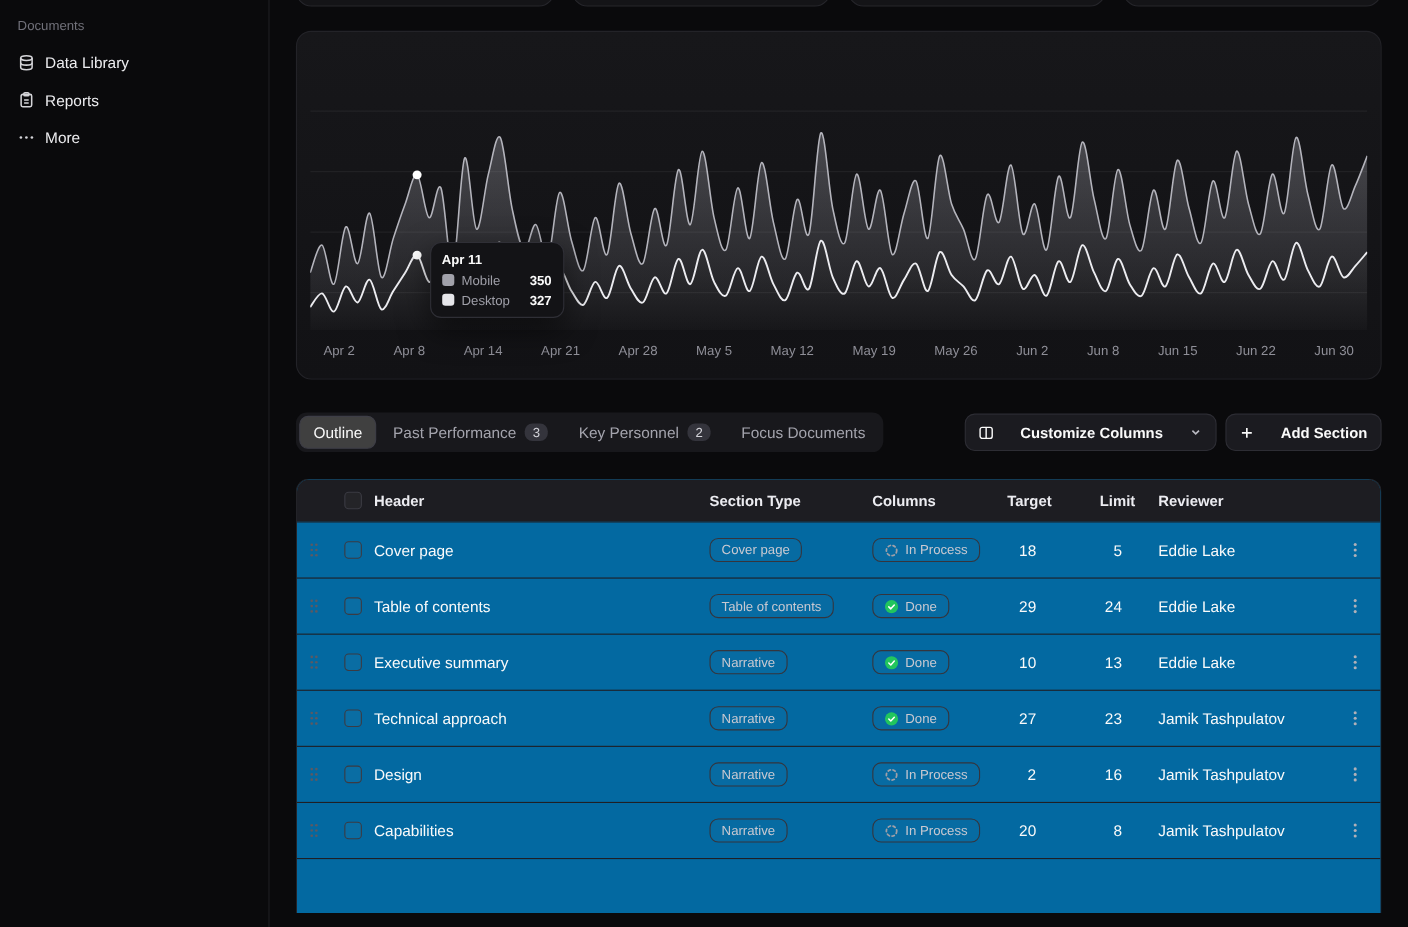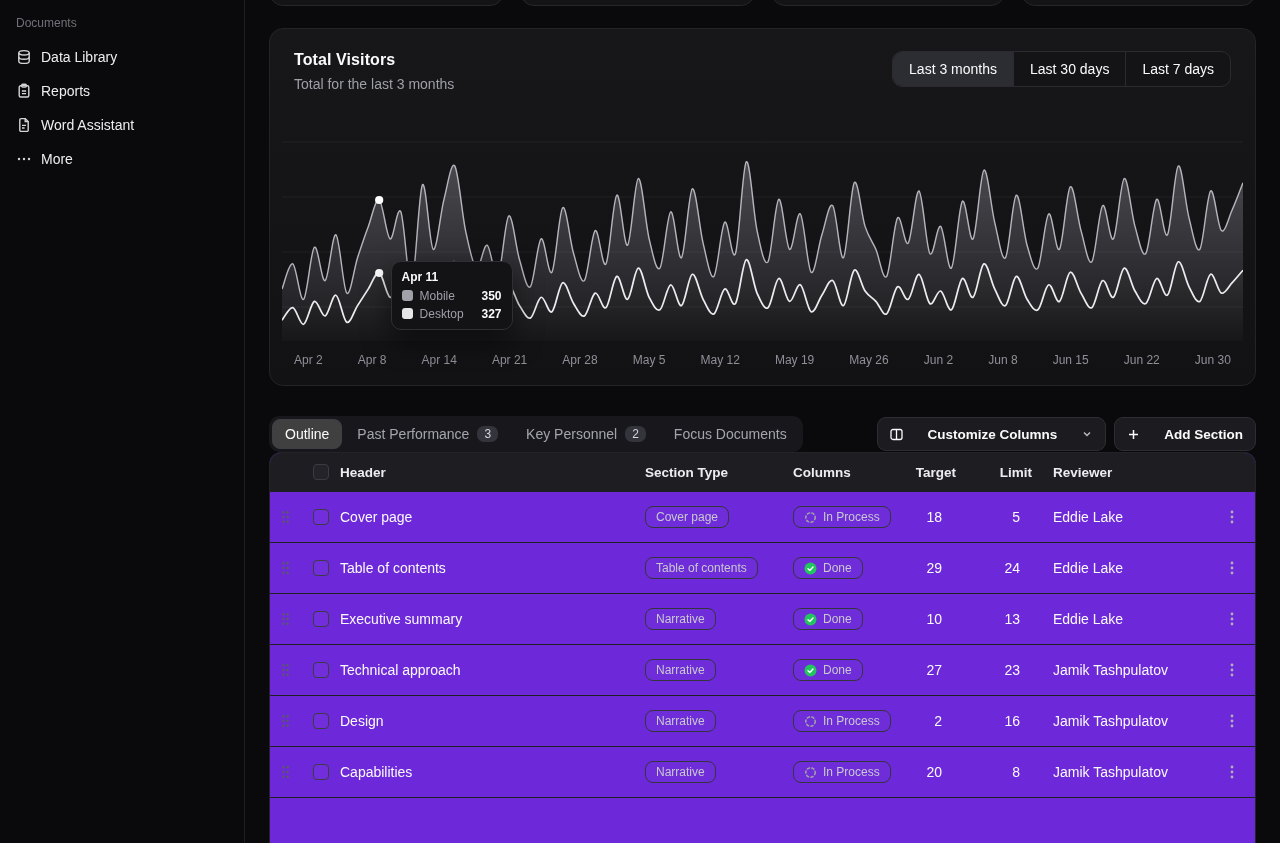--- a/index.html
+++ b/index.html
@@ -54,22 +54,22 @@
     color:#a4a4ad; font-size:14px; border:1px solid transparent; cursor:pointer; white-space:nowrap; }
   .tab.active { background:#404040; color:#fafafa; border-color:#3e3e47; }
   .count-badge { background:#34343c; color:#d4d4da; border-radius:7px; font-size:12px; padding:1px 7px; }
   .toolbar-actions { display:flex; gap:8px; }
   .btn { display:flex; align-items:center; gap:24px; height:34px; padding:0 12px; background:#1b1b20;
     border:1px solid #2d2d34; border-radius:9px; color:#fafafa; font-size:13.5px; font-weight:600; cursor:pointer;
     font-family:"Liberation Sans", sans-serif; }
   .btn svg { display:block; }
 
   
-  .table { border:1px solid #232328; border-bottom:none; border-radius:12px 12px 0 0;
-    overflow:hidden; background:#6d28d9; }
+  .table { margin-top:24px; border:1px solid #232328; border-bottom:none; border-radius:12px 12px 0 0;
+    overflow:hidden; background:#0369a1; }
   .t-head, .t-row { display:grid; grid-template-columns:30px 40px 295px 150px 125px 65px 70px 1fr 46px; align-items:center; }
   .t-head { background:#1d1d22; height:38px; color:#ececf1; font-size:13.5px; font-weight:600; }
   .t-row { height:51px; border-top:1px solid #1f1f24; font-size:14px; }
   .t-row.stub { height:50px; }
   .c-drag { display:flex; justify-content:center; }
   .c-check { display:flex; justify-content:flex-start; padding-left:13px; }
   .checkbox { width:16px; height:16px; border:1px solid #3b3b43; border-radius:4px; background:rgba(255,255,255,.03); display:inline-block; cursor:pointer; }
   .c-type { padding-left:10px; }
   .c-status { padding-left:8px; }
   .th.c-target, .th.c-limit { text-align:right; }
@@ -106,30 +106,20 @@
       <span class="sb-icon">
         <svg viewBox="0 0 16 16" fill="none" stroke="currentColor" stroke-width="1.4">
             <rect x="3.2" y="2.8" width="9.6" height="11.2" rx="1.5"></rect>
             <rect x="5.7" y="1.3" width="4.6" height="2.8" rx="1"></rect>
             <path d="M5.9 8h4.2M5.9 10.6h4.2"></path>
           </svg>
       </span>
       <span>Reports</span>
     </div>
 
-    <div class="sb-item">
-      <span class="sb-icon">
-        <svg viewBox="0 0 16 16" fill="none" stroke="currentColor" stroke-width="1.4">
-            <path d="M9.2 1.6H5a1.2 1.2 0 0 0-1.2 1.2v10.4A1.2 1.2 0 0 0 5 14.4h6a1.2 1.2 0 0 0 1.2-1.2V4.6L9.2 1.6z"></path>
-            <path d="M9.2 1.6v3h3"></path>
-            <path d="M6 8.4h4M6 11h2.6"></path>
-          </svg>
-      </span>
-      <span>Word Assistant</span>
-    </div>
 
     <div class="sb-item">
       <span class="sb-icon">
         <svg viewBox="0 0 16 16" fill="currentColor">
             <circle cx="3" cy="8" r="1.2"></circle>
             <circle cx="8" cy="8" r="1.2"></circle>
             <circle cx="13" cy="8" r="1.2"></circle>
           </svg>
       </span>
       <span>More</span>
@@ -139,31 +129,20 @@
   <main class="main">
 
     <div class="stat-stubs">
       <div class="stat-stub"></div>
       <div class="stat-stub"></div>
       <div class="stat-stub"></div>
       <div class="stat-stub"></div>
     </div>
 
     <section class="chart-card">
-      <div class="card-head">
-        <div>
-          <h2 class="card-title">Total Visitors</h2>
-          <p class="card-sub">Total for the last 3 months</p>
-        </div>
-        <div class="toggle-group" id="toggle-group">
-            <div class="toggle-item selected">Last 3 months</div>
-            <div class="toggle-item">Last 30 days</div>
-            <div class="toggle-item">Last 7 days</div>
-          </div>
-      </div>
 
       <div class="chart-area" id="chart-area">
         <svg class="plot" id="chart-svg" preserveAspectRatio="none" viewBox="0 0 935 225">
             <defs>
               <linearGradient id="gM" gradientUnits="userSpaceOnUse" x1="0" y1="0" x2="0" y2="225">
                 <stop offset="0" stop-color="rgba(161,161,170,0.45)"></stop>
                 <stop offset="1" stop-color="rgba(161,161,170,0.06)"></stop>
               </linearGradient>
               <linearGradient id="gD" gradientUnits="userSpaceOnUse" x1="0" y1="0" x2="0" y2="225">
                 <stop offset="0" stop-color="rgba(230,230,234,0.40)"></stop>

